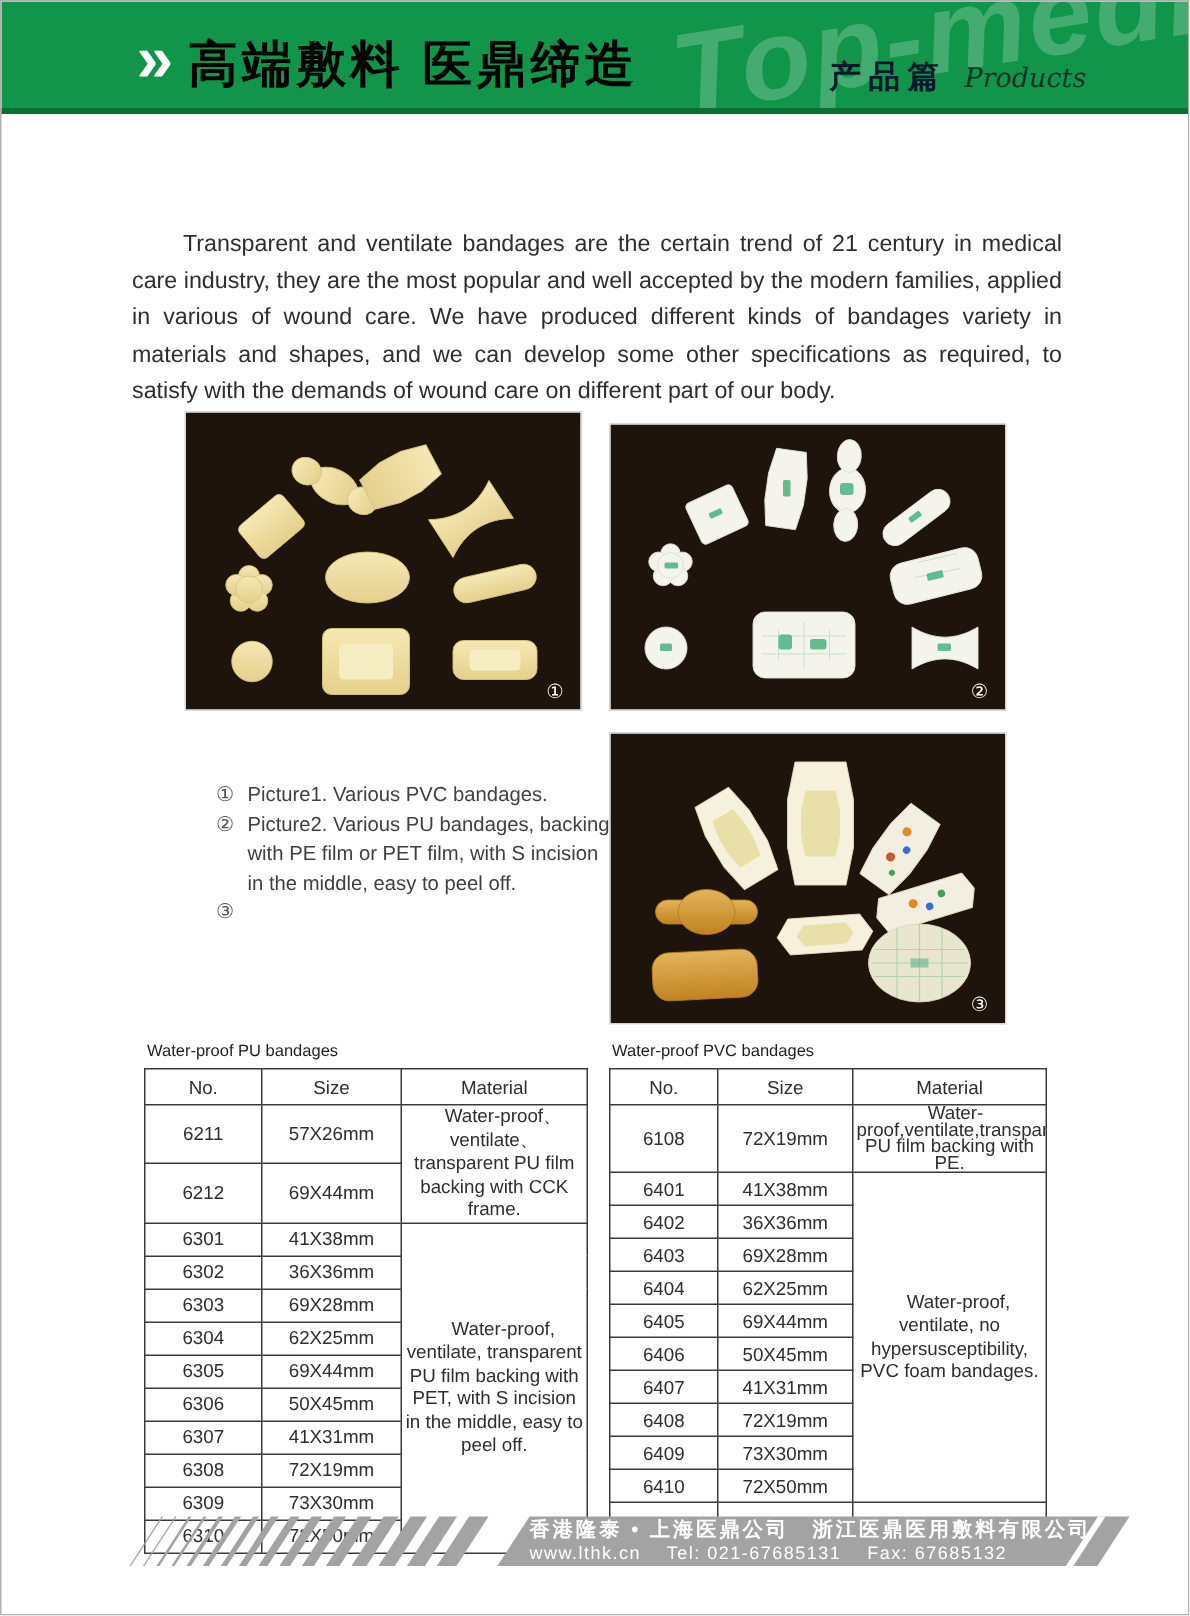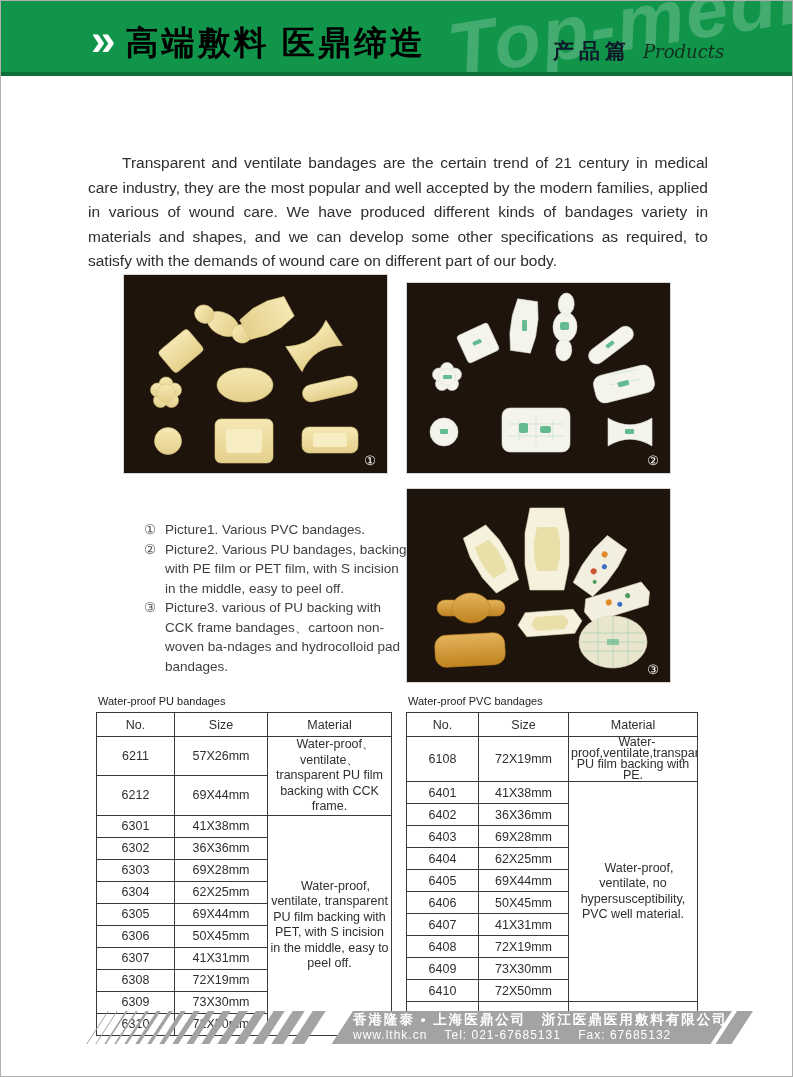--- a/index.html
+++ b/index.html
@@ -233,21 +233,20 @@
     <div class="caption">
       <span class="caption-num">①</span>
       <span>Picture1. Various PVC bandages.</span>
     </div>
     <div class="caption">
       <span class="caption-num">②</span>
       <span>Picture2. Various PU bandages, backing with PE film or PET film, with S incision in the middle, easy to peel off.</span>
     </div>
     <div class="caption">
       <span class="caption-num">③</span>
-      <span>Picture3. various of PU backing with CCK frame bandages、cartoon non-woven ba-ndages and hydrocolloid pad bandages.</span>
     </div>
   </div>
 
   <div class="table-block table-block-left">
     <div class="table-title">Water-proof PU bandages</div>
     <table class="spec">
       <colgroup>
           <col style="width:78px">
           <col style="width:93px">
           <col>
@@ -331,21 +330,21 @@
       </thead>
       <tbody>
         <tr>
             <td>6108</td>
             <td>72X19mm</td>
             <td class="mat-small">Water-proof,ventilate,transparent PU film backing with PE.</td>
           </tr>
         <tr>
             <td>6401</td>
             <td>41X38mm</td>
-            <td class="mat" rowspan="10">Water-proof, ventilate, no hypersusceptibility, PVC well material.</td>
+            <td class="mat" rowspan="10">Water-proof, ventilate, no hypersusceptibility, PVC foam bandages.</td>
           </tr>
         <tr>
             <td>6402</td>
             <td>36X36mm</td>
           </tr>
         <tr>
             <td>6403</td>
             <td>69X28mm</td>
           </tr>
         <tr>

